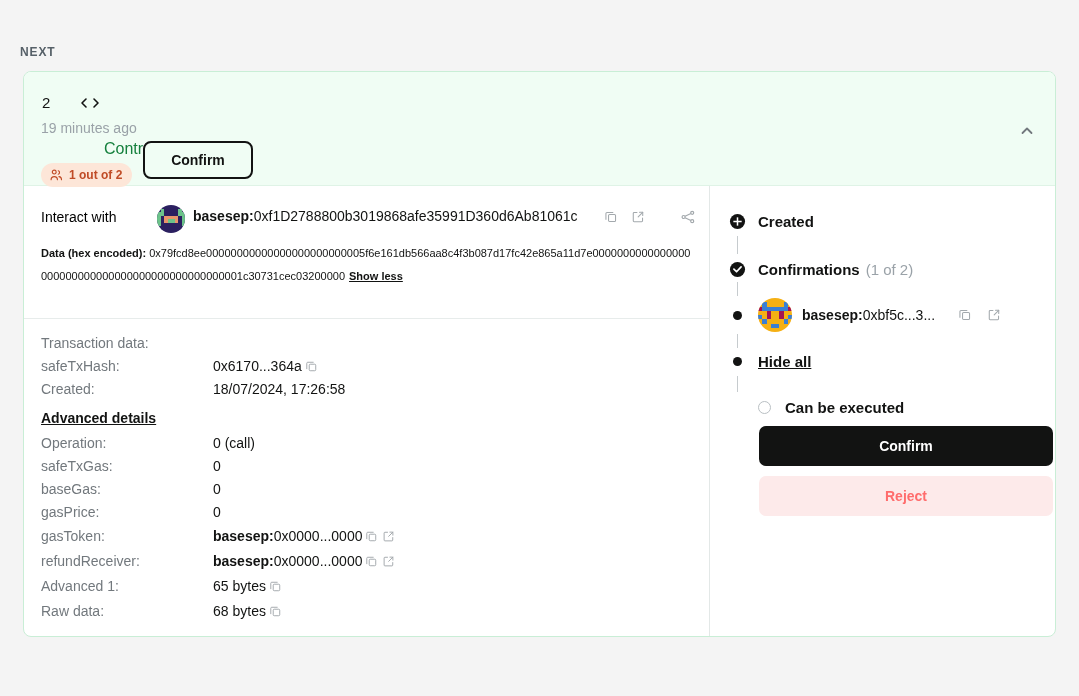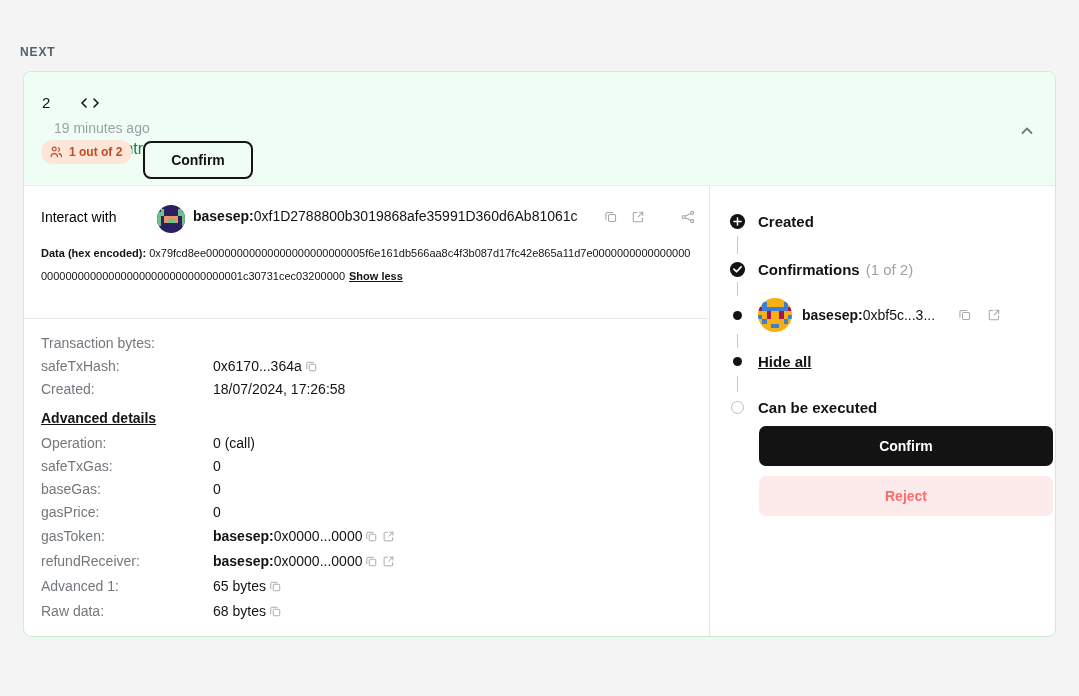--- a/index.html
+++ b/index.html
@@ -43,25 +43,25 @@
   .code-icon {
     position: absolute; left: 55px; top: 22px;
     width: 22px; height: 18px;
     color: #121312;
   }
   .tx-type {
     position: absolute; left: 80px; top: 20px;
     font-size: 16px; color: #15803d; margin-top: 48px;
   }
   .tx-time {
-    position: absolute; left: 30px; top: 48px;
+    position: absolute; left: 17px; top: 48px;
     font-size: 14px; color: #9aa2a8;
   }
   .conf-badge {
-    position: absolute; left: 17px; top: 68px;
+    position: absolute; left: 17px; top: 91px;
     display: inline-flex; align-items: center; gap: 6px;
     height: 24px; padding: 0 10px 0 8px;
     background: #fde6d8;
     border-radius: 12px;
     font-size: 12px; font-weight: 700; color: #c04b26;
   }
   .conf-badge svg { display: block; }
   .header-confirm-btn {
     position: absolute; left: 119px; top: 69px;
     width: 110px; height: 38px;
@@ -303,21 +303,21 @@
             </svg>
           </button>
         </div>
 
         <div class="data-block"><span class="data-label">Data (hex encoded):</span> <span>0x79fcd8ee00000000000000000000000005f6e161db566aa8c4f3b087d17fc42e865a11d7e0000000000000000000000000000000000000000000000001c30731cec03200000</span><span class="show-less">Show less</span></div>
 
         <div class="details-divider"></div>
 
         <div class="details">
           <div class="row">
-            <div class="k">Transaction bytes:</div>
+            <div class="k">Transaction data:</div>
             <div class="v"></div>
           </div>
           <div class="row">
             <div class="k">safeTxHash:</div>
             <div class="v">
               <span>0x6170...364a</span>
               <button class="mini-icon">
                 <svg width="13" height="13" viewBox="0 0 16 16" fill="none" stroke="currentColor" stroke-width="1.2">
                     <rect x="5.2" y="5.2" width="8" height="8" rx="1.2"></rect>
                     <path d="M10.6 2.8H3.4a1.2 1.2 0 0 0-1.2 1.2v7.2"></path>
@@ -492,21 +492,21 @@
           <div class="tl-item" style="height:26px;">
             <span class="tl-bullet">
                 <span class="dot-sm"></span>
               </span>
             <span class="hide-all">Hide all</span>
           </div>
           <div style="position:relative;height:20px;">
             <div class="tl-line" style="top:2px;height:16px;"></div>
           </div>
 
-          <div class="tl-item" style="height:26px;">
+          <div class="tl-item" style="height:26px;margin-left:27px;">
             <span class="tl-bullet">
                 <span class="ring"></span>
               </span>
             <span class="tl-text">Can be executed</span>
           </div>
         </div>
 
         <button class="btn-confirm">Confirm</button>
         <button class="btn-reject">Reject</button>
       </div>

